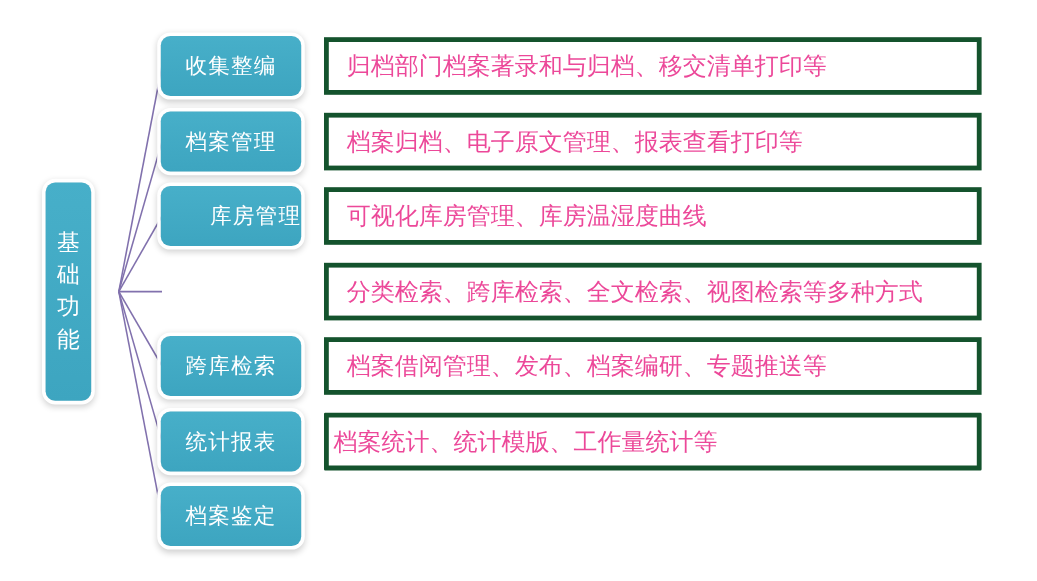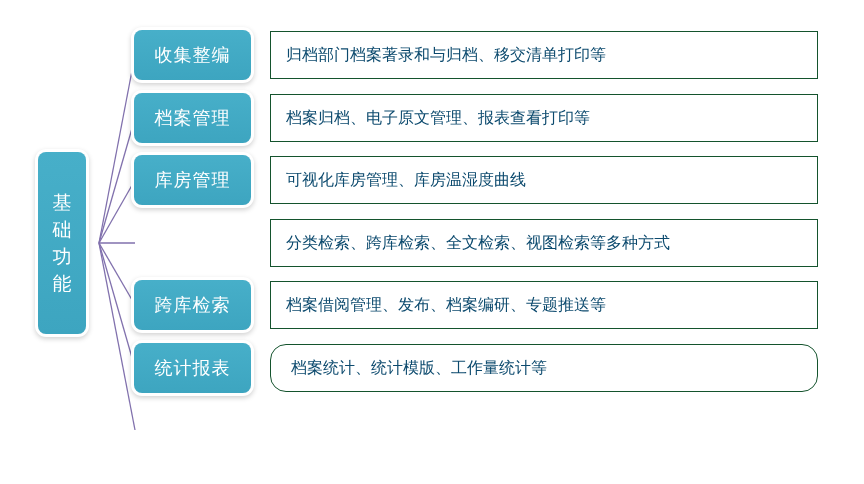--- a/index.html
+++ b/index.html
@@ -31,21 +31,21 @@
     border-radius: 8px;
     box-shadow: 0 0 0 3px #ffffff, 0 2px 5px 3px rgba(0,0,0,0.18);
     display: flex;
     align-items: center;
     justify-content: center;
     color: #ffffff;
   }
 
   .root-node {
     left: 38px; top: 152px;
-    width: 48px; height: 182px;
+    width: 38px; height: 182px;
   }
   .root-label {
     display: block;
     width: 22px;
     font-size: 19px;
     line-height: 27px;
     letter-spacing: 0;
     word-break: break-all;
     text-align: center;
   }
@@ -55,37 +55,37 @@
     width: 117px; height: 50px;
     font-size: 18px;
     letter-spacing: 1px;
   }
 
   .desc-box {
     position: absolute;
     left: 270px;
     width: 548px; height: 48px;
     background: #ffffff;
-    border: 1px solid #14532d;
+    border: 4px solid #14532d;
     display: flex;
     align-items: center;
     padding: 0 10px 0 15px;
-    font-size: 16px;
-    color: #0c4a6e;
+    font-size: 20px;
+    color: #ec4899;
     white-space: nowrap;
   }
   .desc-box.rounded {
-    border-radius: 16px;
-    padding-left: 20px;
+    border-radius: 1px;
+    padding-left: 4px;
   }
 
   
   .n-r0 { top: 30px; }  .d-r0 { top: 31px; }
   .n-r1 { top: 93px; }  .d-r1 { top: 94px; }
-  .n-r2 { top: 155px; } .d-r2 { top: 156px; }
+  .n-r2 { top: 155px; justify-content: flex-end; } .d-r2 { top: 156px; }
   .n-r3 { top: 218px; } .d-r3 { top: 219px; }
   .n-r4 { top: 280px; } .d-r4 { top: 281px; }
   .n-r5 { top: 343px; } .d-r5 { top: 344px; }
   .n-r6 { top: 405px; } .d-r6 { top: 406px; }
 </style>
 </head>
 <body>
 
 <div class="canvas">
 
@@ -111,20 +111,23 @@
   </div>
   <div class="teal-box branch-node n-r2">
     <span>库房管理</span>
   </div>
   <div class="teal-box branch-node n-r4">
     <span>跨库检索</span>
   </div>
   <div class="teal-box branch-node n-r5">
     <span>统计报表</span>
   </div>
+  <div class="teal-box branch-node n-r6">
+    <span>档案鉴定</span>
+  </div>
 
   <div class="desc-box d-r0">
     <span>归档部门档案著录和与归档、移交清单打印等</span>
   </div>
   <div class="desc-box d-r1">
     <span>档案归档、电子原文管理、报表查看打印等</span>
   </div>
   <div class="desc-box d-r2">
     <span>可视化库房管理、库房温湿度曲线</span>
   </div>

